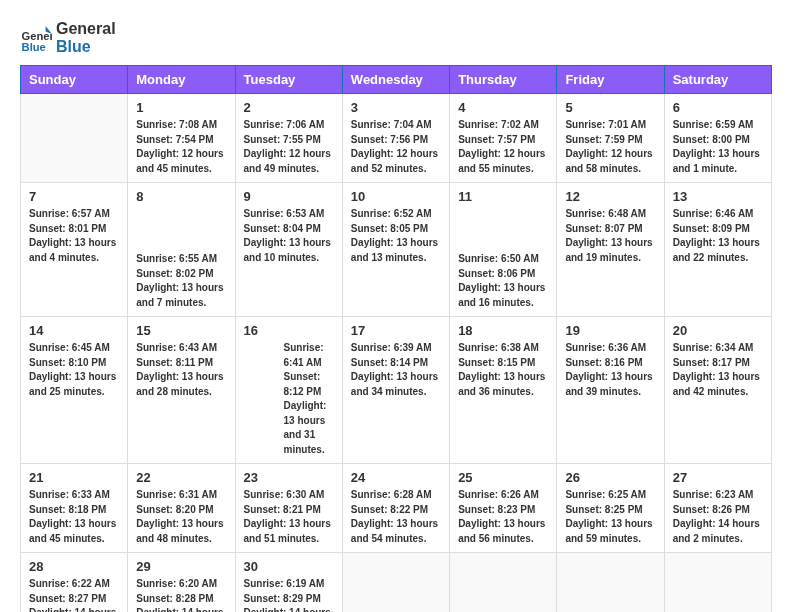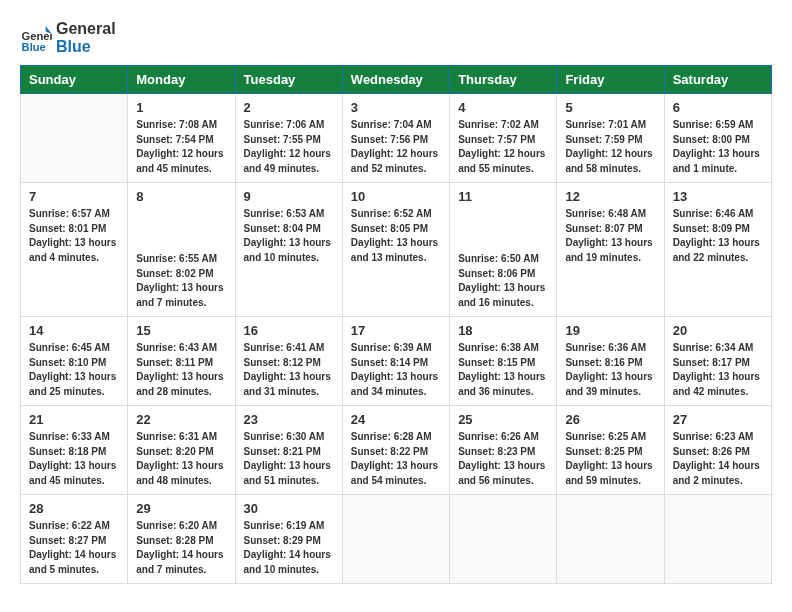--- a/index.html
+++ b/index.html
@@ -45,21 +45,21 @@
     .location {
       font-size: 16px;
       color: #555;
     }
     .calendar {
       width: 100%;
       border-collapse: collapse;
       border: 1px solid #ccc;
     }
     .calendar th {
-      background-color: #15803d;
+      background-color: #8b5cf6;
       color: #fff;
       text-align: left;
       padding: 6px 8px;
       font-size: 13px;
       border: 1px solid #1a6faf;
     }
     .calendar td {
       vertical-align: top;
       padding: 6px 8px;
       border: 1px solid #ddd;
@@ -223,21 +223,21 @@
         </td>
         <td>
           <span class="day-number">15</span>
           <div class="day-info" style="white-space: pre-line;">Sunrise: 6:43 AM
 Sunset: 8:11 PM
 Daylight: 13 hours
 and 28 minutes.</div>
         </td>
         <td>
           <span class="day-number">16</span>
-          <div class="day-info" style="white-space: pre-line;">Sunrise: 6:41 AM
+          <div class="day-info" style="white-space: pre-line; margin-left: 40px;">Sunrise: 6:41 AM
 Sunset: 8:12 PM
 Daylight: 13 hours
 and 31 minutes.</div>
         </td>
         <td>
           <span class="day-number">17</span>
           <div class="day-info" style="white-space: pre-line;">Sunrise: 6:39 AM
 Sunset: 8:14 PM
 Daylight: 13 hours
 and 34 minutes.</div>

